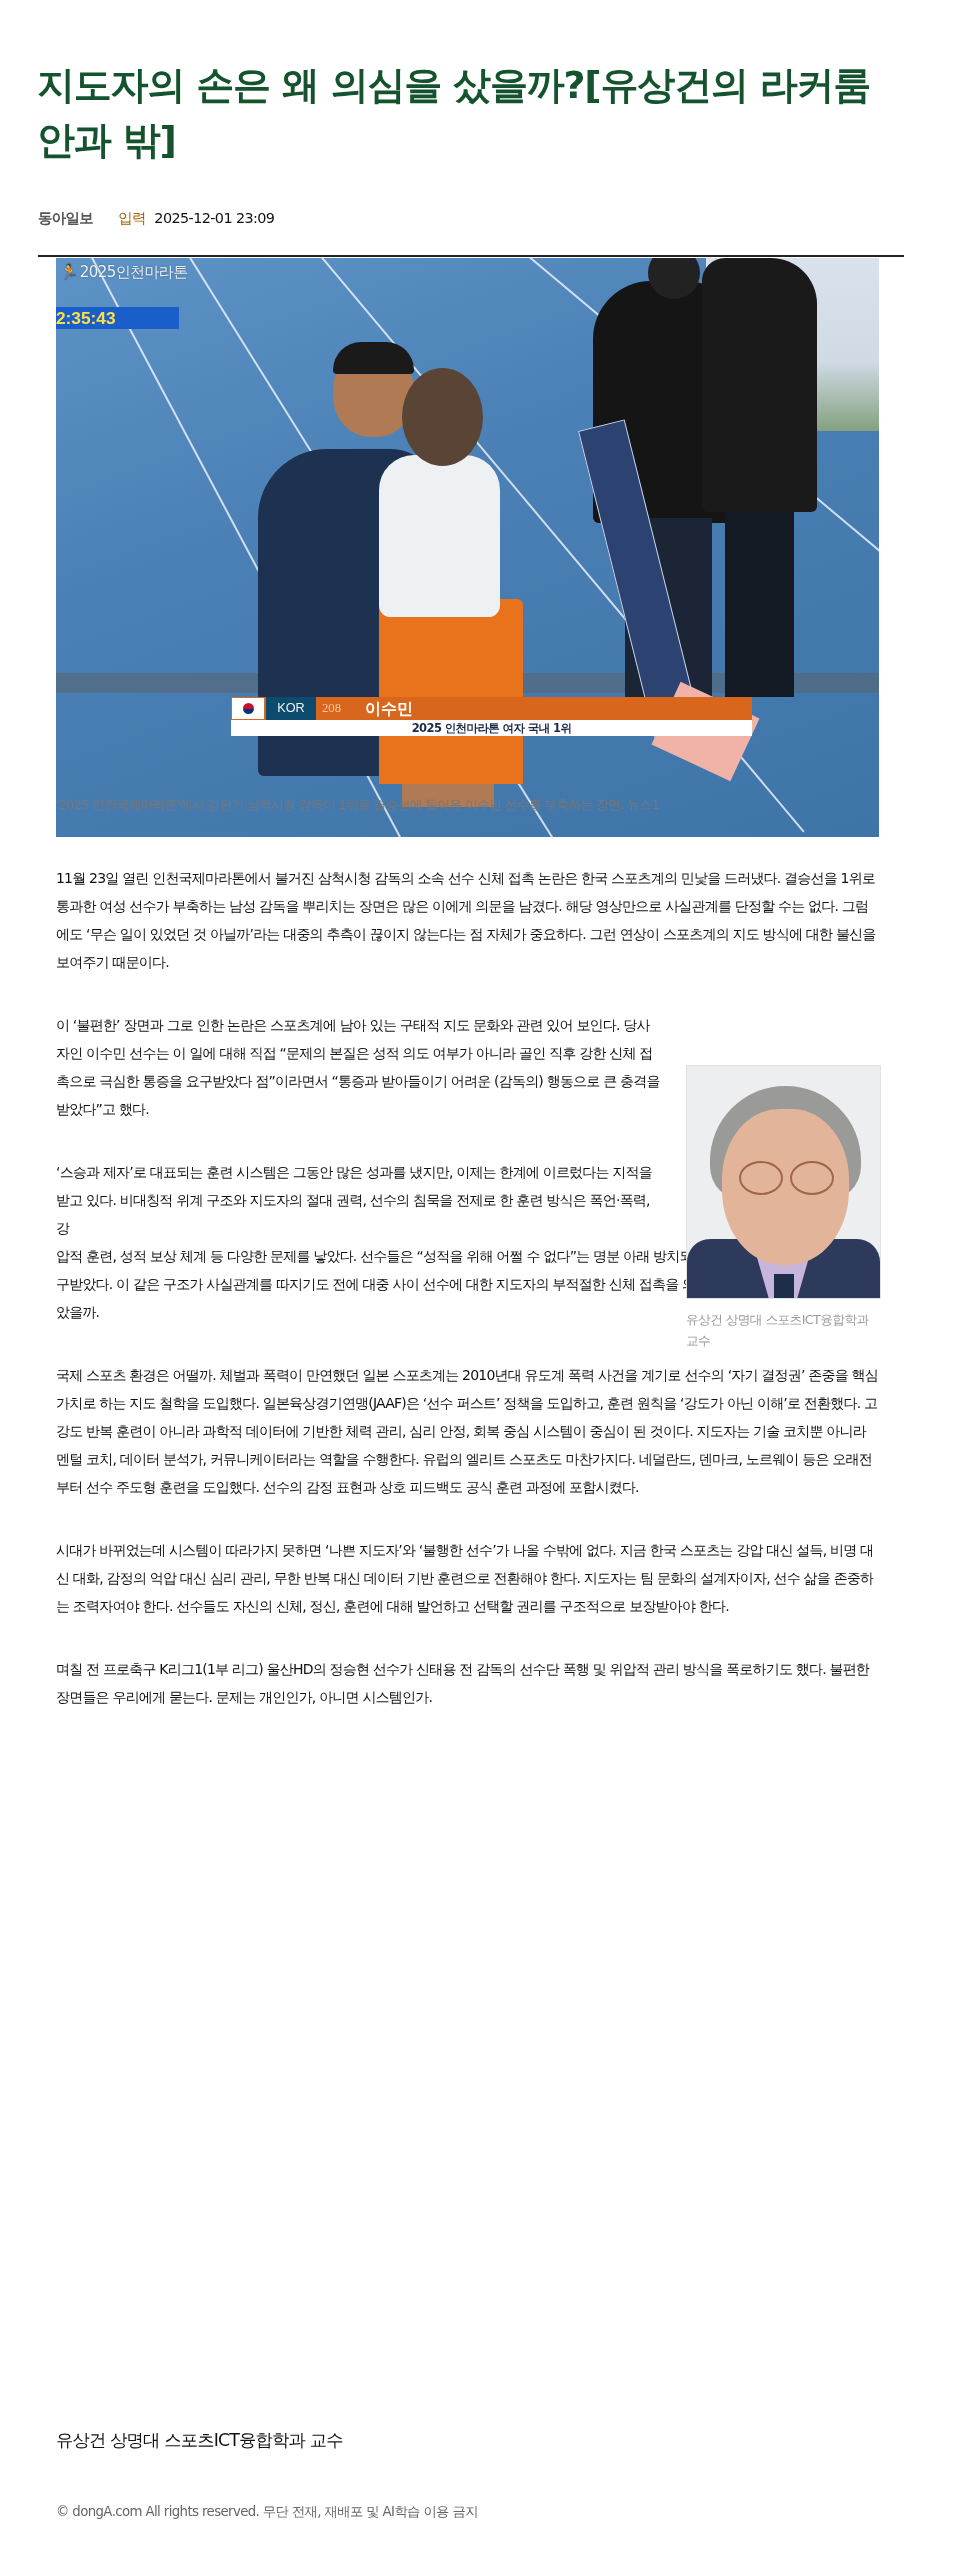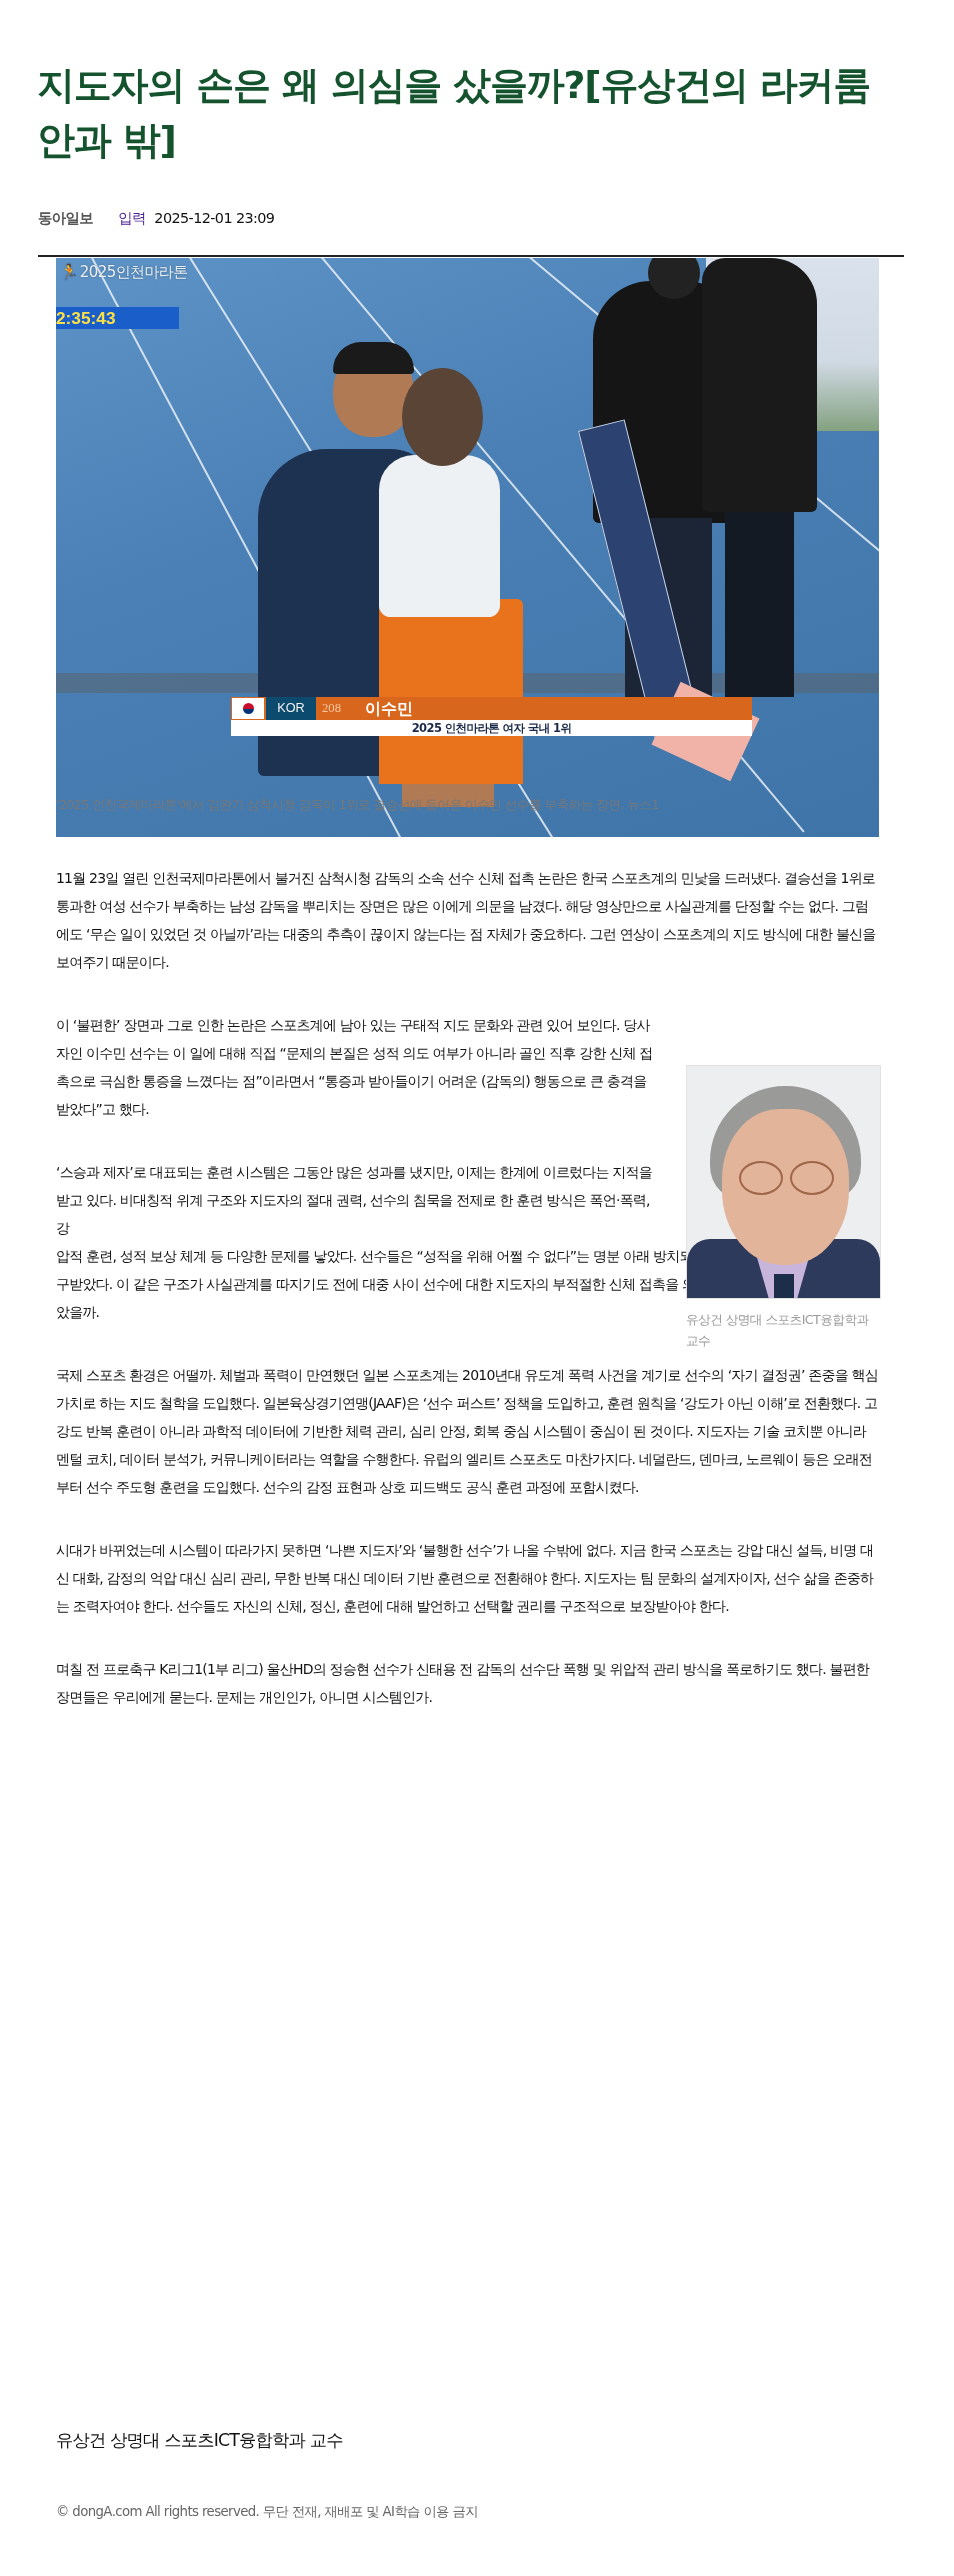--- a/index.html
+++ b/index.html
@@ -23,21 +23,21 @@
     color: #14532d;
   }
   .meta {
     position: absolute;
     left: 38px; top: 209px;
     font-size: 14.4px;
     line-height: 19.6px;
     letter-spacing: -0.6px;
   }
   .meta .press { color: #555555; font-weight: bold; margin-right: 21px; }
-  .meta .input-label { color: #4c1d95; margin-right: 4.6px; }
+  .meta .input-label { color: #a16207; margin-right: 4.6px; }
   .meta .date { color: #111111; }
   .rule {
     position: absolute;
     left: 38px; top: 255px;
     width: 866px; height: 1.7px;
     background: #222222;
   }
   .photo {
     position: absolute;
     left: 56px; top: 258px;
@@ -207,21 +207,21 @@
       <div class="lt-team">삼척시청</div>
     </div>
     <div class="lt-bottom">2025 인천마라톤 여자 국내 1위</div>
   </div>
 </div>
 
 <div class="caption">'2025 인천국제마라톤'에서 김완기 삼척시청 감독이 1위로 결승선에 들어온 이수민 선수를 부축하는 장면. 뉴스1</div>
 
 <div class="article">
   <p class="para p1">11월 23일 열린 인천국제마라톤에서 불거진 삼척시청 감독의 소속 선수 신체 접촉 논란은 한국 스포츠계의 민낯을 드러냈다. 결승선을 1위로 통과한 여성 선수가 부축하는 남성 감독을 뿌리치는 장면은 많은 이에게 의문을 남겼다. 해당 영상만으로 사실관계를 단정할 수는 없다. 그럼에도 ‘무슨 일이 있었던 것 아닐까’라는 대중의 추측이 끊이지 않는다는 점 자체가 중요하다. 그런 연상이 스포츠계의 지도 방식에 대한 불신을 보여주기 때문이다.</p>
-  <p class="para p2">이 ‘불편한’ 장면과 그로 인한 논란은 스포츠계에 남아 있는 구태적 지도 문화와 관련 있어 보인다. 당사자인 이수민 선수는 이 일에 대해 직접 “문제의 본질은 성적 의도 여부가 아니라 골인 직후 강한 신체 접촉으로 극심한 통증을 느꼈다는 점”이라면서 “통증과 받아들이기 어려운 (감독의) 행동으로 큰 충격을 받았다”고 했다.</p>
+  <p class="para p2">이 ‘불편한’ 장면과 그로 인한 논란은 스포츠계에 남아 있는 구태적 지도 문화와 관련 있어 보인다. 당사자인 이수민 선수는 이 일에 대해 직접 “문제의 본질은 성적 의도 여부가 아니라 골인 직후 강한 신체 접촉으로 극심한 통증을 요구받았다 점”이라면서 “통증과 받아들이기 어려운 (감독의) 행동으로 큰 충격을 받았다”고 했다.</p>
   <p class="para p3-head">‘스승과 제자’로 대표되는 훈련 시스템은 그동안 많은 성과를 냈지만, 이제는 한계에 이르렀다는 지적을 받고 있다. 비대칭적 위계 구조와 지도자의 절대 권력, 선수의 침묵을 전제로 한 훈련 방식은 폭언·폭력, 강</p>
   <p class="para p3-tail">압적 훈련, 성적 보상 체계 등 다양한 문제를 낳았다. 선수들은 “성적을 위해 어쩔 수 없다”는 명분 아래 방치되기 일쑤였고, 침묵과 순응을 요구받았다. 이 같은 구조가 사실관계를 따지기도 전에 대중 사이 선수에 대한 지도자의 부적절한 신체 접촉을 의심하는 배경으로 작용하지는 않았을까.</p>
   <p class="para p1">국제 스포츠 환경은 어떨까. 체벌과 폭력이 만연했던 일본 스포츠계는 2010년대 유도계 폭력 사건을 계기로 선수의 ‘자기 결정권’ 존중을 핵심 가치로 하는 지도 철학을 도입했다. 일본육상경기연맹(JAAF)은 ‘선수 퍼스트’ 정책을 도입하고, 훈련 원칙을 ‘강도가 아닌 이해’로 전환했다. 고강도 반복 훈련이 아니라 과학적 데이터에 기반한 체력 관리, 심리 안정, 회복 중심 시스템이 중심이 된 것이다. 지도자는 기술 코치뿐 아니라 멘털 코치, 데이터 분석가, 커뮤니케이터라는 역할을 수행한다. 유럽의 엘리트 스포츠도 마찬가지다. 네덜란드, 덴마크, 노르웨이 등은 오래전부터 선수 주도형 훈련을 도입했다. 선수의 감정 표현과 상호 피드백도 공식 훈련 과정에 포함시켰다.</p>
   <p class="para p1">시대가 바뀌었는데 시스템이 따라가지 못하면 ‘나쁜 지도자’와 ‘불행한 선수’가 나올 수밖에 없다. 지금 한국 스포츠는 강압 대신 설득, 비명 대신 대화, 감정의 억압 대신 심리 관리, 무한 반복 대신 데이터 기반 훈련으로 전환해야 한다. 지도자는 팀 문화의 설계자이자, 선수 삶을 존중하는 조력자여야 한다. 선수들도 자신의 신체, 정신, 훈련에 대해 발언하고 선택할 권리를 구조적으로 보장받아야 한다.</p>
   <p class="para p1">며칠 전 프로축구 K리그1(1부 리그) 울산HD의 정승현 선수가 신태용 전 감독의 선수단 폭행 및 위압적 관리 방식을 폭로하기도 했다. 불편한 장면들은 우리에게 묻는다. 문제는 개인인가, 아니면 시스템인가.</p>
 </div>
 
 <div class="portrait-fig">
   <div class="portrait">
     <div class="suit"></div>

